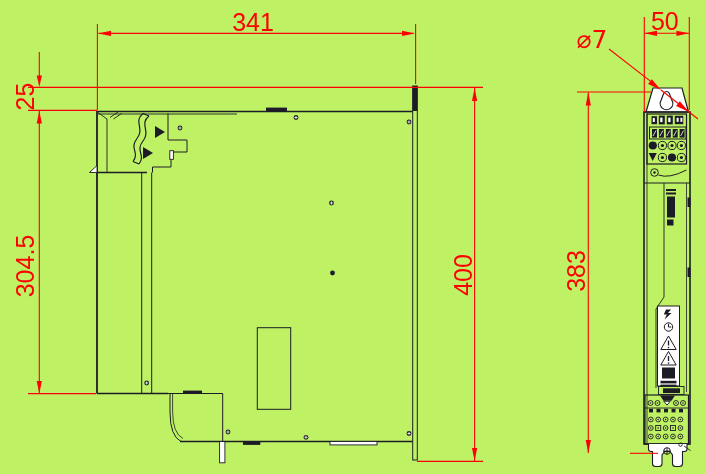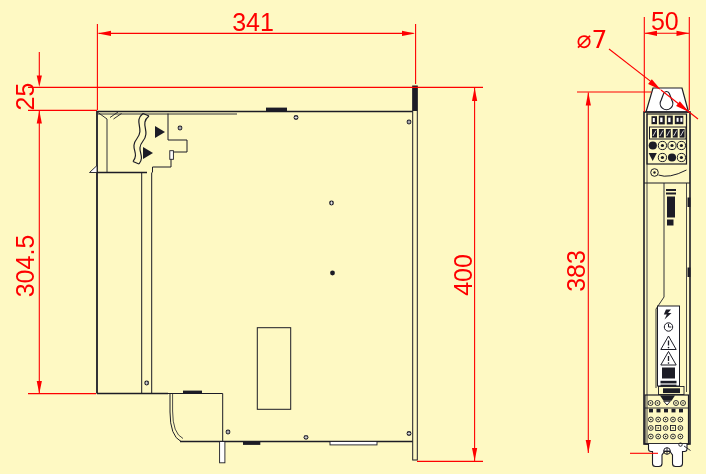--- a/index.html
+++ b/index.html
@@ -1,16 +1,16 @@
 <!DOCTYPE html>
 <html><head>
 <meta charset="utf-8">
 <style>
   html,body{margin:0;padding:0;background:#fff;}
-  #stage{position:relative;width:706px;height:474px;background:#fef9c3;overflow:hidden;
+  #stage{position:relative;width:706px;height:474px;background:#bef264;overflow:hidden;
          font-family:"Liberation Sans",sans-serif;}
   svg{position:absolute;left:0;top:0;}
   .k  {stroke:#1c1c26;fill:none;}
   .kf {fill:#1c1c26;stroke:none;}
   .kw {fill:#ffffff;stroke:#1c1c26;}
   .r  {stroke:#fe0000;fill:none;stroke-width:1.1;}
   .rf {fill:#fe0000;stroke:none;}
   .dim{font-family:"Liberation Sans",sans-serif;font-size:25px;fill:#fe0000;}
   .wl {stroke:#ffffff;stroke-width:0.8;fill:none;}
 </style>

